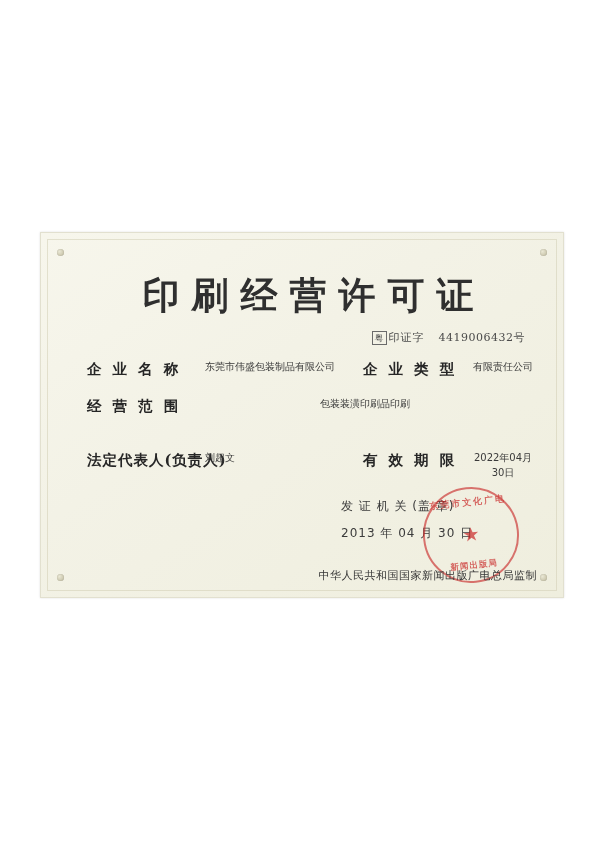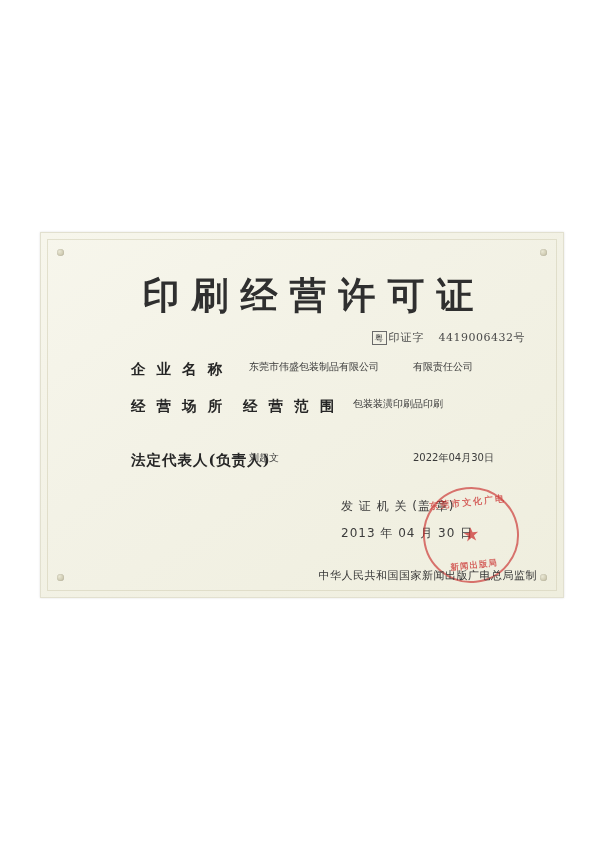--- a/index.html
+++ b/index.html
@@ -107,24 +107,24 @@
   .label.wide { letter-spacing: 1px; }
 
   .value {
     font-family: "DejaVu Sans", "Liberation Sans", sans-serif;
     font-size: 10px;
     color: #3a3a3a;
     line-height: 15px;
   }
 
   
-  .col-a-label { width: 112px; margin-left: 44px; }
+  .col-a-label { width: 112px; }
   .col-a-value { width: 158px; padding-left: 6px; }
   .col-b-label { width: 104px; }
-  .col-b-value { flex: 1; padding-left: 6px; }
+  .col-b-value { flex: 1; padding-left: 6px; text-align: center; }
 
   #issuer-block {
     position: absolute;
     left: 300px;
     top: 265px;
     font-family: "DejaVu Sans", "Liberation Sans", sans-serif;
     font-size: 12px;
     color: #3b3b3b;
     letter-spacing: 1px;
   }
@@ -206,32 +206,33 @@
 
   <div id="serial-row">
     <span id="serial-box">粤</span>
     <span id="serial-label">印证字</span>
     <span id="serial-number">4419006432号</span>
   </div>
 
   <div class="field-row" id="row1">
     <div class="label col-a-label">企 业 名 称</div>
     <div class="value col-a-value">东莞市伟盛包装制品有限公司</div>
+    <div class="label col-b-label">企 业 类 型</div>
     <div class="value col-b-value">有限责任公司</div>
   </div>
 
   <div class="field-row" id="row2">
-    <div class="label col-a-label">经 营 场 所</div>
     <div class="label col-b-label">经 营 范 围</div>
     <div class="value col-b-value">包装装潢印刷品印刷</div>
   </div>
 
   <div class="field-row" id="row3">
     <div class="label col-a-label wide">法定代表人(负责人)</div>
     <div class="value col-a-value">刘超文</div>
+    <div class="label col-b-label">有 效 期 限</div>
     <div class="value col-b-value">2022年04月30日</div>
   </div>
 
   <div id="issuer-block">发 证 机 关 (盖 章)</div>
   <div id="issue-date">2013 年 04 月 30 日</div>
 
   <div id="seal">
     <div id="seal-arc">东莞市文化广电</div>
     <div id="seal-star">★</div>
     <div id="seal-bottom">新闻出版局</div>

